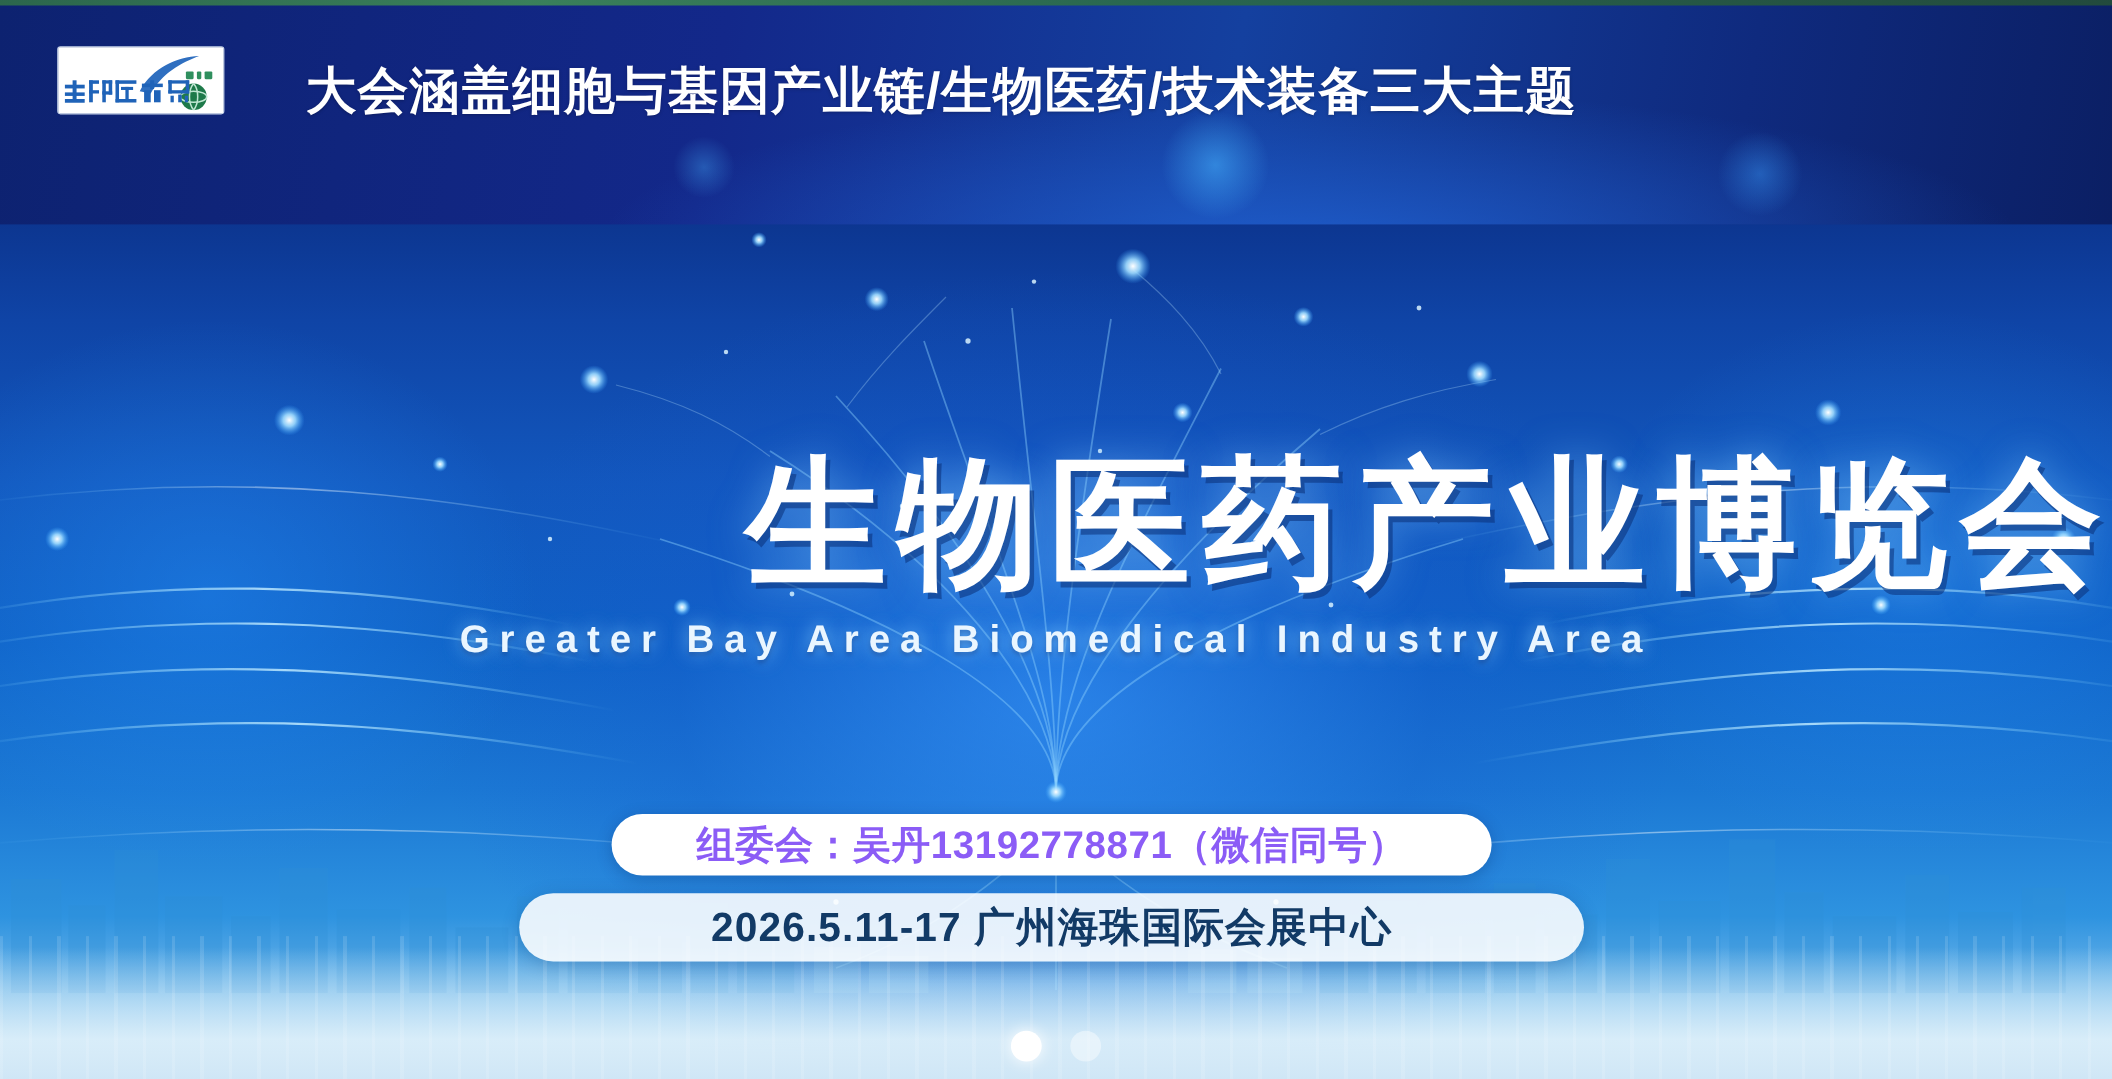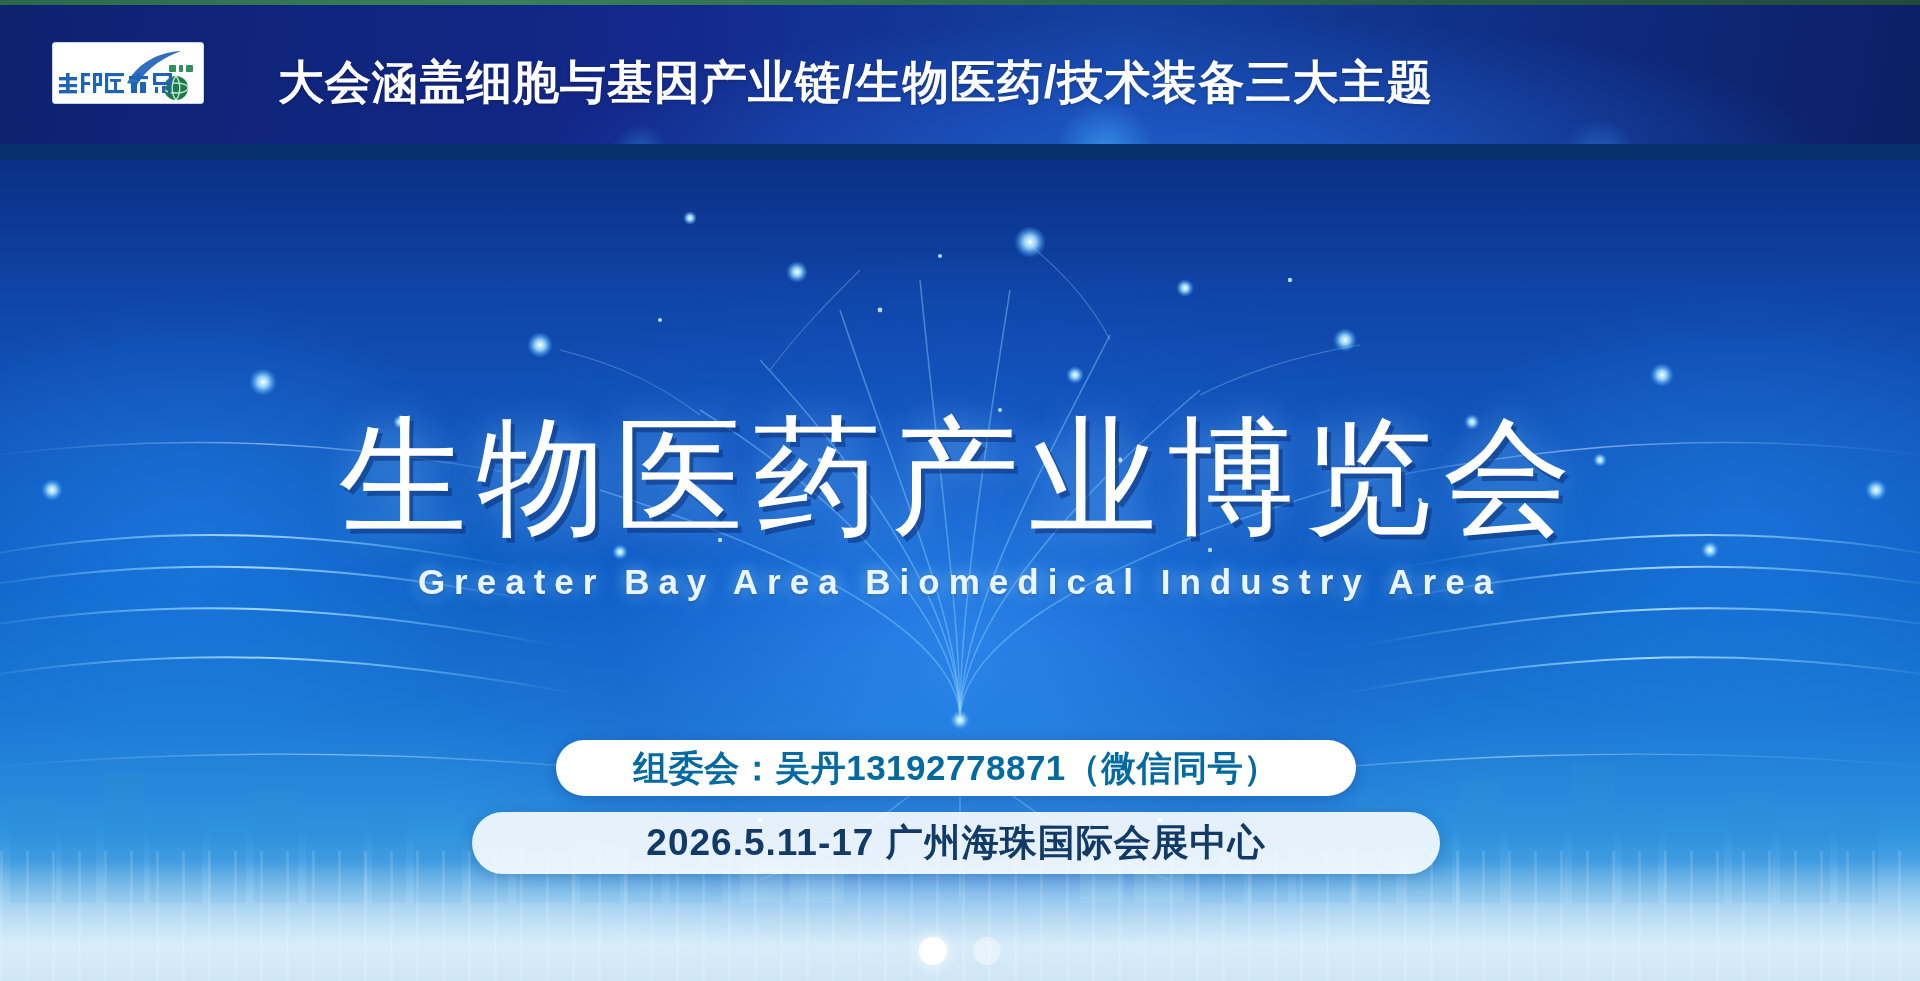--- a/index.html
+++ b/index.html
@@ -12,21 +12,21 @@
 
   .stage {
     position:relative;
     width:1920px; height:981px;
     overflow:hidden;
   }
 
   
   .topbar {
     position:absolute; left:0; top:0;
-    width:1920px; height:144px;
+    width:1920px; height:204px;
     background:
       radial-gradient(ellipse 900px 200px at 62% 110%, rgba(32,96,208,.85) 0%, rgba(16,56,150,0) 72%),
       linear-gradient(100deg, #0d2270 0%, #13288a 34%, #14409f 58%, #0f2a7e 82%, #0b1f64 100%);
     z-index:30;
     display:flex; align-items:center;padding-left:20px;
   }
   .topbar-sheen{
     position:absolute; inset:0;
     background:
       radial-gradient(circle 70px at 1105px 150px, rgba(70,180,255,.55), rgba(70,180,255,0) 70%),
@@ -100,22 +100,22 @@
   
   .hero-year {
     position:absolute; left:0; top:125px; width:1920px;
     text-align:center;
     font-size:58px; line-height:70px; font-weight:700;
     color:#ffffff; letter-spacing:3px;
     text-shadow:0 0 22px rgba(120,200,255,.85), 0 2px 6px rgba(0,30,90,.5);
   }
   .hero-title {
     position:absolute; left:0; top:242px; width:1920px;
-    text-align:center;
-    font-size:128px; line-height:150px; font-weight:400;
+    text-align:right;
+    font-size:128px; line-height:150px; font-weight:700;
     color:#ffffff; letter-spacing:10px;
     text-shadow:4px 5px 0 rgba(9,48,120,.55), 0 0 34px rgba(140,210,255,.5);
   }
   .hero-subtitle {
     position:absolute; left:0; top:400px; width:1920px;
     text-align:center;
     font-size:35px; line-height:44px; font-weight:700;
     color:#eaf6ff; letter-spacing:9px;
     text-shadow:0 0 16px rgba(130,205,255,.85), 0 2px 4px rgba(8,40,110,.45);
   }
@@ -123,21 +123,21 @@
   
   .pill-contact {
     position:absolute; left:556px; top:740px;
     width:800px; height:56px;
     background:#ffffff;
     border-radius:28px;
     display:flex; align-items:center; justify-content:center;
     box-shadow:0 3px 14px rgba(5,40,100,.28);
   }
   .pill-contact span {
-    font-size:35px; font-weight:700; color:#0369a1;
+    font-size:35px; font-weight:700; color:#8b5cf6;
     letter-spacing:.5px; white-space:nowrap;
   }
   .pill-date {
     position:absolute; left:472px; top:812px;
     width:968px; height:62px;
     background:rgba(255,255,255,.88);
     border-radius:31px;
     display:flex; align-items:center; justify-content:center;
     box-shadow:0 3px 16px rgba(5,40,100,.22);
   }

